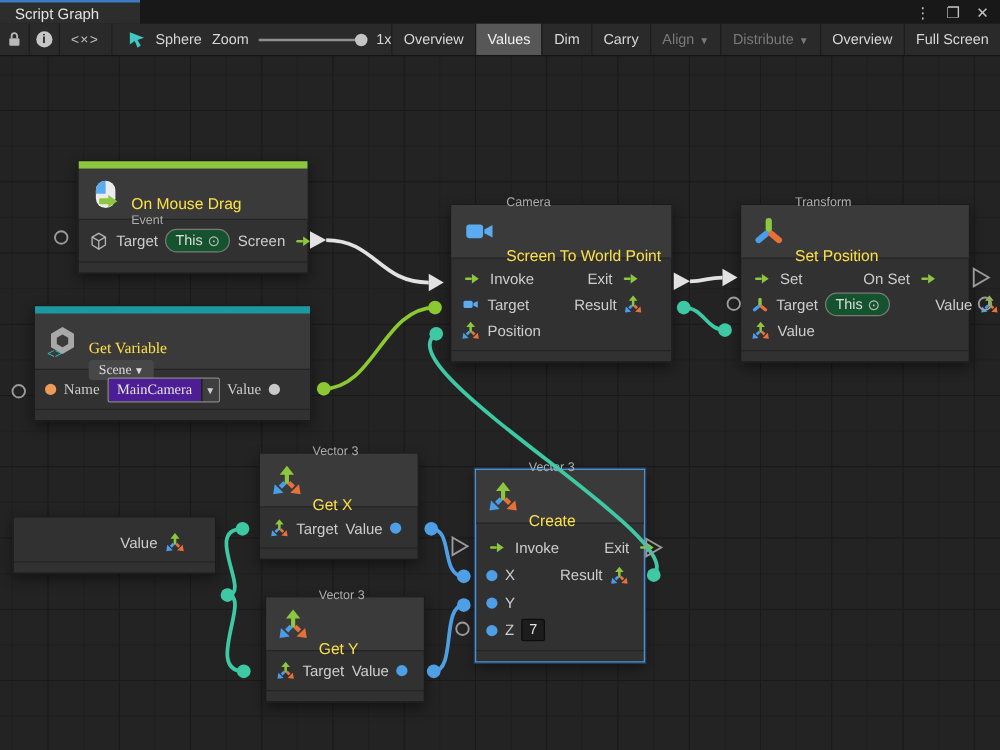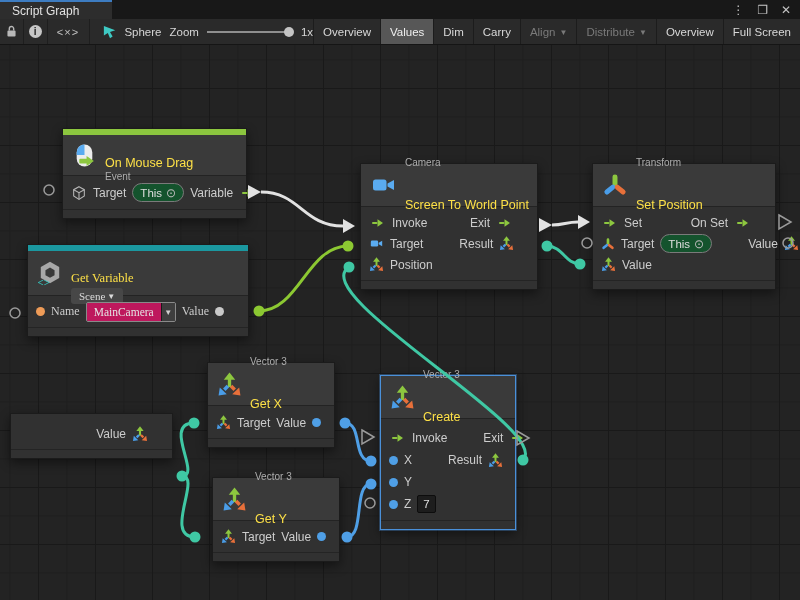--- a/index.html
+++ b/index.html
@@ -69,21 +69,21 @@
   .dot.blue{background:#4f9fe6;}
   .pillthis{display:inline-flex;align-items:center;gap:4px;border:1px solid #7a7a7a;
             border-radius:10px;background:#14532d;padding:0 7px;height:17px;
             font-size:11.5px;color:#dedede;}
   .odot{color:#b9b9b9;font-size:12px;line-height:1;}
   .pillscene{display:inline-flex;align-items:center;gap:2px;background:#474747;
              border-radius:3px;padding:0 8px;height:16px;font-size:11px;color:#dcdcdc;
              width:max-content;}
   .field{display:inline-flex;align-items:stretch;border:1px solid #8a8a8a;
          border-radius:2px;overflow:hidden;height:18px;}
-  .field .txt{background:#be185d;color:#e4e4e4;display:flex;align-items:center;
+  .field .txt{background:#4c1d95;color:#e4e4e4;display:flex;align-items:center;
               padding:0 7px;font-size:11.5px;}
   .field .dd{background:#3e3e3e;border-left:1px solid #1a1a1a;width:16px;display:flex;
              align-items:center;justify-content:center;color:#cfcfcf;}
   .valbox{display:inline-flex;align-items:center;background:#1d1d1d;
           border:1px solid #0d0d0d;border-radius:2px;height:16px;padding:0 5px;
           color:#e0e0e0;font-size:11.5px;}
   .lbl{color:#cdcdcd;}
   svg.ic{flex:none;display:block;}
 </style>
 </head>
@@ -161,21 +161,21 @@
       <div class="row">
         <svg class="ic" width="16" height="16">
             <use href="#sym-cube"></use>
           </svg>
         <span class="lbl">Target</span>
         <span class="pillthis">
           <span>This</span>
           <span class="odot">⊙</span>
         </span>
         <span class="r">
-          <span class="lbl">Variable</span>
+          <span class="lbl">Screen</span>
           <svg class="ic" width="17" height="12">
               <use href="#sym-exec"></use>
             </svg>
         </span>
       </div>
     </div>
     <div class="ftr"></div>
   </div>
 
   <div class="node" style="left:27px;top:244px;width:222px;font-family:Liberation Serif, serif;">

